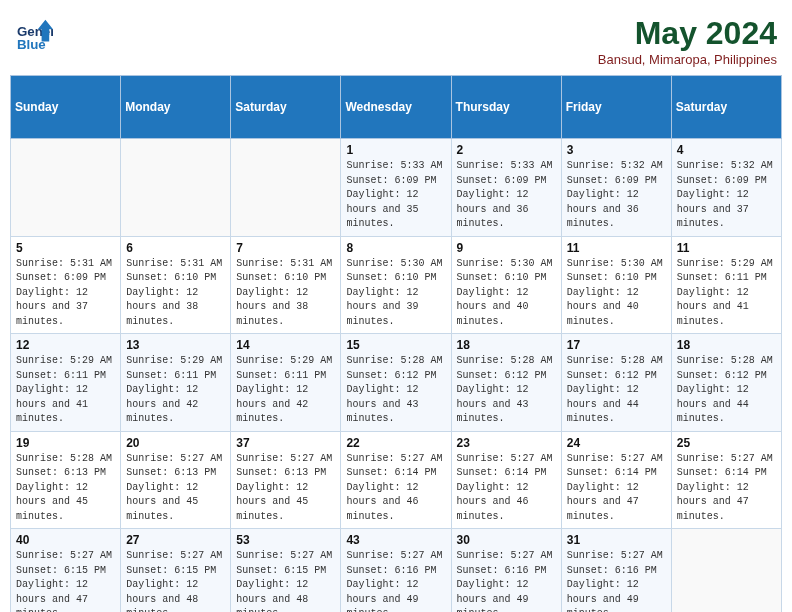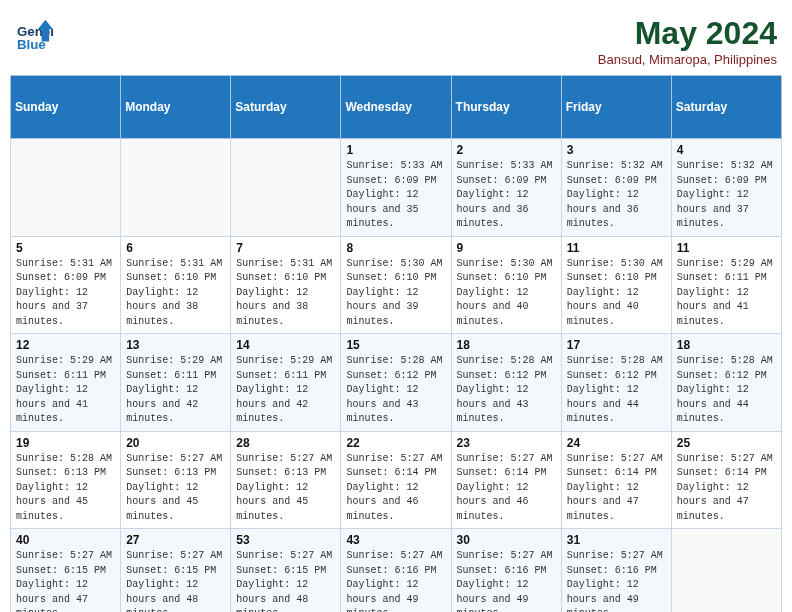--- a/index.html
+++ b/index.html
@@ -240,21 +240,21 @@
 Sunset: 6:13 PM
 Daylight: 12 hours and 45 minutes.</div>
         </td>
         <td>
           <div class="day-number">20</div>
           <div class="cell-text" style="white-space: pre-line;">Sunrise: 5:27 AM
 Sunset: 6:13 PM
 Daylight: 12 hours and 45 minutes.</div>
         </td>
         <td>
-          <div class="day-number">28</div>
+          <div class="day-number">37</div>
           <div class="cell-text" style="white-space: pre-line;">Sunrise: 5:27 AM
 Sunset: 6:13 PM
 Daylight: 12 hours and 45 minutes.</div>
         </td>
         <td>
           <div class="day-number">22</div>
           <div class="cell-text" style="white-space: pre-line;">Sunrise: 5:27 AM
 Sunset: 6:14 PM
 Daylight: 12 hours and 46 minutes.</div>
         </td>

